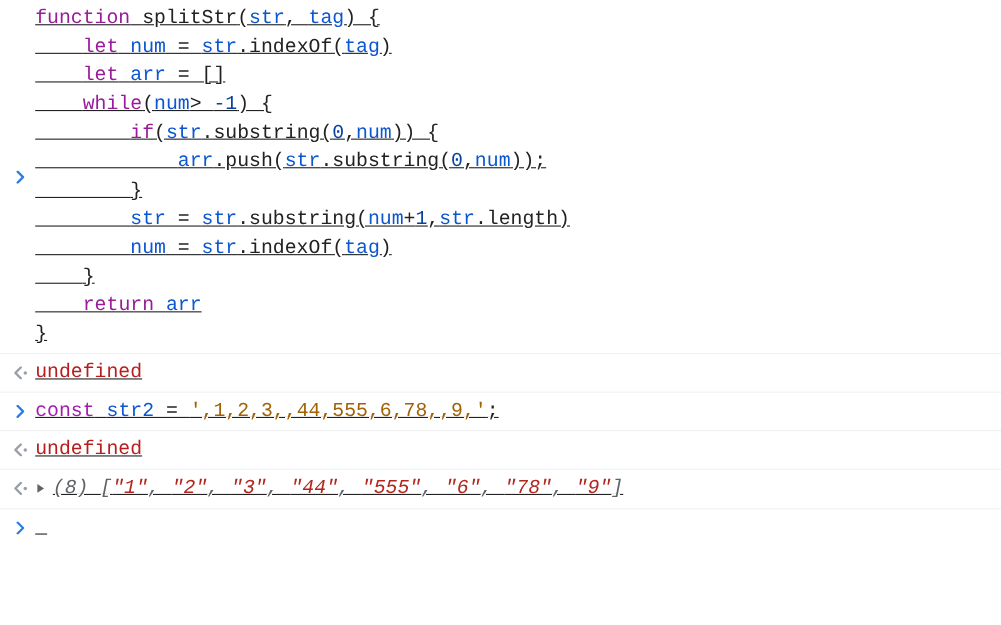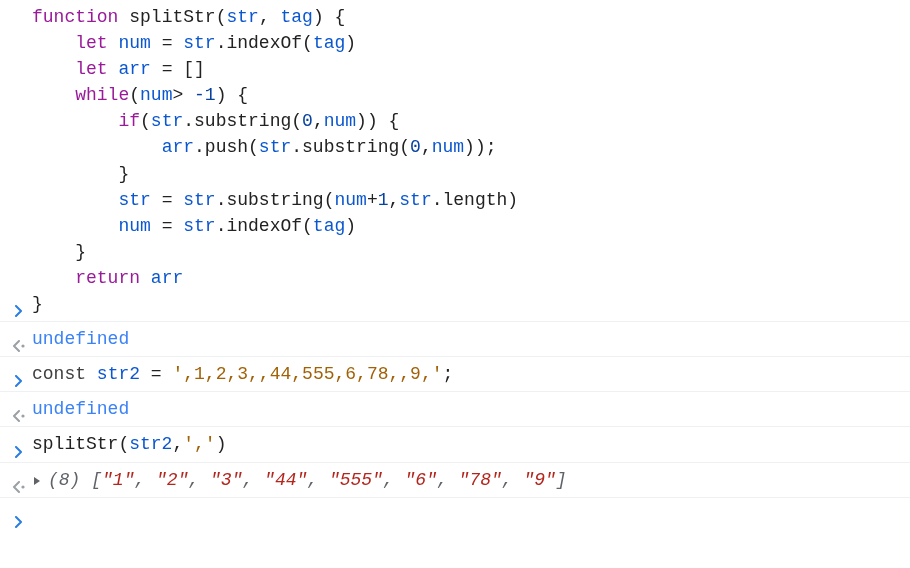--- a/index.html
+++ b/index.html
@@ -7,23 +7,24 @@
     padding: 0;
     font-family: Menlo, Monaco, "Courier New", monospace;
     font-size: 18px;
     line-height: 1.45;
     background: #ffffff;
     color: #222;
     width: 910px;
   }
   .row {
     display: flex;
-    align-items: flex-end;
+    align-items: center;
     padding: 4px 0 4px 6px;
     border-bottom: 1px solid #eef0f2;
+    text-decoration: underline;
   }
   .row.noborder { border-bottom: none; }
   .gutter {
     width: 26px;
     flex: none;
     color: #9aa0a6;
     user-select: none;
     font-size: 14px;
     line-height: 26px;
     display: flex;
@@ -31,27 +32,27 @@
     justify-content: center;
   }
   .gutter svg { display: block; }
   .content {
     flex: 1 1 auto;
     white-space: pre;
     padding-right: 8px;
   }
   
   .kw  { color: #9a1b9a; }          
-  .kw2 { color: #404040; }          
+  .kw2 { color: #a21caf; }          
   .fn  { color: #222; }             
   .id  { color: #0b57d0; }          
   .num { color: #0842a0; }          
   .str { color: #a16207; }          
   .op  { color: #222; }
-  .undef { color: #3b82f6; }        
+  .undef { color: #b91c1c; }        
   .result-str { color: #b3261e; }
   .result-grey { color: #5f6368; font-style: italic; }
   .tri {
     display: inline-block;
     transform: translateY(1px);
     margin-right: 6px;
   }
   .tri svg { display: block; }
   .plain { color: #222; }
   .row.input  .gutter { color: #2a7de1; }
@@ -99,28 +100,20 @@
     </div>
     <div class="row output">
       <div class="gutter">
         <svg width="14" height="12" viewBox="0 0 14 12">
           <path d="M7 1 L2 6 L7 11" stroke="#9aa0a6" stroke-width="2" fill="none" stroke-linecap="round" stroke-linejoin="round"></path>
           <circle cx="11" cy="6" r="1.6" fill="#9aa0a6"></circle>
         </svg>
       </div>
       <div class="content"><span class="undef">undefined</span></div>
     </div>
-    <div class="row input">
-      <div class="gutter">
-        <svg width="10" height="12" viewBox="0 0 10 12">
-          <path d="M2 1 L7 6 L2 11" stroke="#2a7de1" stroke-width="2" fill="none" stroke-linecap="round" stroke-linejoin="round"></path>
-        </svg>
-      </div>
-      <div class="content"><span><span></span><span class="plain">splitStr(</span><span class="id">str2</span><span class="op">,</span><span class="str">','</span><span class="op">)</span></span></div>
-    </div>
     <div class="row output">
       <div class="gutter">
         <svg width="14" height="12" viewBox="0 0 14 12">
           <path d="M7 1 L2 6 L7 11" stroke="#9aa0a6" stroke-width="2" fill="none" stroke-linecap="round" stroke-linejoin="round"></path>
           <circle cx="11" cy="6" r="1.6" fill="#9aa0a6"></circle>
         </svg>
       </div>
       <div class="content"><span class="tri"><svg width="10" height="10" viewBox="0 0 10 10">
             <path d="M2 1 L8 5 L2 9 Z" fill="#5f6368"></path>
           </svg></span><span class="result-grey">(8) </span><span class="result-grey">[</span><span class="result-str" style="font-style: italic;">"1"</span><span class="result-grey">, </span><span class="result-str" style="font-style: italic;">"2"</span><span class="result-grey">, </span><span class="result-str" style="font-style: italic;">"3"</span><span class="result-grey">, </span><span class="result-str" style="font-style: italic;">"44"</span><span class="result-grey">, </span><span class="result-str" style="font-style: italic;">"555"</span><span class="result-grey">, </span><span class="result-str" style="font-style: italic;">"6"</span><span class="result-grey">, </span><span class="result-str" style="font-style: italic;">"78"</span><span class="result-grey">, </span><span class="result-str" style="font-style: italic;">"9"</span><span class="result-grey">]</span></div>

